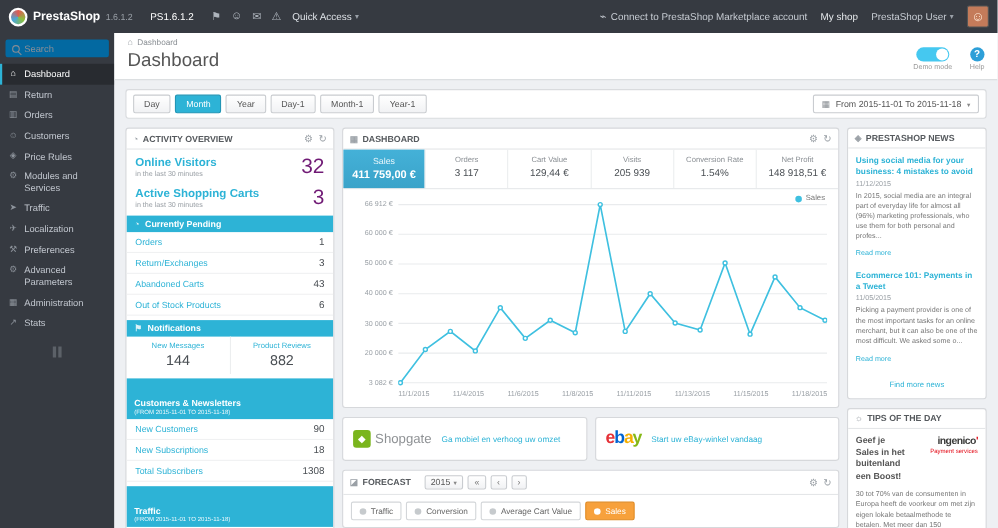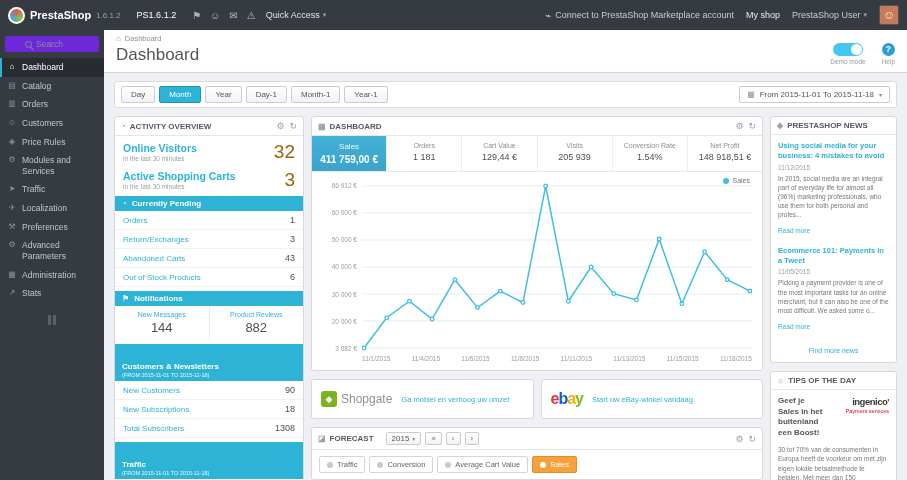--- a/index.html
+++ b/index.html
@@ -21,21 +21,21 @@
 .top-right{margin-left:auto;display:flex;align-items:center;gap:12px}
 .marketplace{display:flex;align-items:center;gap:4px;color:#c7ccd3;cursor:pointer}
 .plug{font-size:10px}
 .myshop{color:#e8ebee;cursor:pointer}
 .user{display:flex;align-items:center;gap:3px;color:#c7ccd3;cursor:pointer}
 .avatar{width:20px;height:20px;background:#c47b5a;border-radius:2px;display:inline-block;border:1px solid #555;position:relative}
 .avatar::after{content:"☺";color:#ffe9d8;font-size:12px;position:absolute;left:3px;top:2px}
 
 
 .sidebar{background:#363a41;overflow:hidden;display:flex;flex-direction:column}
-.search-box{margin:6px 5px;display:flex;align-items:center;background:#6d28d9;border-radius:2px;padding:3px 20px;gap:4px}
+.search-box{margin:6px 5px;display:flex;align-items:center;background:#0369a1;border-radius:2px;padding:3px 6px;gap:4px}
 .mag{width:7px;height:7px;border:1px solid #878c94;border-radius:50%;position:relative;flex:none}
 .mag::after{content:"";position:absolute;width:4px;height:1px;background:#878c94;transform:rotate(45deg);right:-3px;bottom:-2px}
 .search-input{background:transparent;border:none;outline:none;color:#cfd3da;font-size:8.5px;width:70px;font-family:"Liberation Sans",sans-serif}
 .search-input::placeholder{color:#8a8f97}
 .menu{display:flex;flex-direction:column}
 .menu-item{display:flex;align-items:flex-start;gap:5px;padding:4px 7px;font-size:8.5px;color:#c2c7cf;cursor:pointer;line-height:1.25}
 .menu-item .mi{width:10px;text-align:center;color:#8d939b;font-size:8px;flex:none}
 .menu-item.active{background:#282b30;color:#fff;border-left:2px solid #2db3d6;padding-left:5px}
 .menu-item.active .mi{color:#fff}
 .collapse{display:flex;gap:2px;justify-content:center;padding:12px 0;cursor:pointer}
@@ -74,21 +74,21 @@
 .panel{background:#fff;border:1px solid #d6d8db;border-radius:3px;overflow:hidden}
 .phead{display:flex;align-items:center;gap:4px;padding:4px 6px;border-bottom:1px solid #e4e6e8;color:#565a5e;font-size:8px;font-weight:bold}
 .picon{color:#9aa0a6;font-size:8px}
 .ph-icons{margin-left:auto;display:flex;gap:5px;color:#9aa0a6;font-size:9px;font-weight:normal}
 .ph-icons span{cursor:pointer}
 
 
 .stat{display:flex;justify-content:space-between;align-items:flex-start;padding:6px 8px 2px}
 .stat-link{color:#2db3d6;font-size:10.5px;font-weight:bold;cursor:pointer}
 .stat-sub{font-size:6.5px;color:#9aa0a6;margin-top:1px}
-.stat-val{font-size:19px;color:#a16207;line-height:1}
+.stat-val{font-size:19px;color:#701a75;line-height:1}
 .abar{background:#2db3d6;color:#fff;padding:3px 7px;font-size:8px;font-weight:bold;display:flex;align-items:center;gap:5px;margin-top:4px}
 .abar.two{display:block;padding:18px 7px 3px}
 .abar-icon{font-size:8px;opacity:.85}
 .abar-range{font-size:5.5px;font-weight:normal;opacity:.9;margin-top:1px}
 .arow{display:flex;justify-content:space-between;align-items:center;padding:4px 8px;border-bottom:1px solid #f0f1f2;font-size:8px}
 .arow-label{color:#2db3d6;cursor:pointer}
 .arow-val{color:#4a4f54;font-size:9px}
 .ncols{display:flex;text-align:center}
 .ncol{flex:1;padding:5px 18px;border-right:1px solid #eceeef;cursor:pointer}
 .ncol:last-child{border-right:none}
@@ -194,21 +194,21 @@
       <span class="mag"></span>
       <input class="search-input" placeholder="Search" style="">
     </div>
     <nav class="menu">
       <div class="menu-item active">
           <span class="mi">⌂</span>
           <span>Dashboard</span>
         </div>
       <div class="menu-item">
           <span class="mi">▤</span>
-          <span>Catalog</span>
+          <span>Return</span>
         </div>
       <div class="menu-item">
           <span class="mi">▥</span>
           <span>Orders</span>
         </div>
       <div class="menu-item">
           <span class="mi">☺</span>
           <span>Customers</span>
         </div>
       <div class="menu-item">
@@ -387,21 +387,21 @@
                 <span>↻</span>
               </span>
             </div>
             <div class="kpis">
               <div class="kpi active">
                   <div class="kpi-label">Sales</div>
                   <div class="kpi-value">411 759,00 €</div>
                 </div>
               <div class="kpi">
                   <div class="kpi-label">Orders</div>
-                  <div class="kpi-value">1 181</div>
+                  <div class="kpi-value">3 117</div>
                 </div>
               <div class="kpi">
                   <div class="kpi-label">Cart Value</div>
                   <div class="kpi-value">129,44 €</div>
                 </div>
               <div class="kpi">
                   <div class="kpi-label">Visits</div>
                   <div class="kpi-value">205 939</div>
                 </div>
               <div class="kpi">

